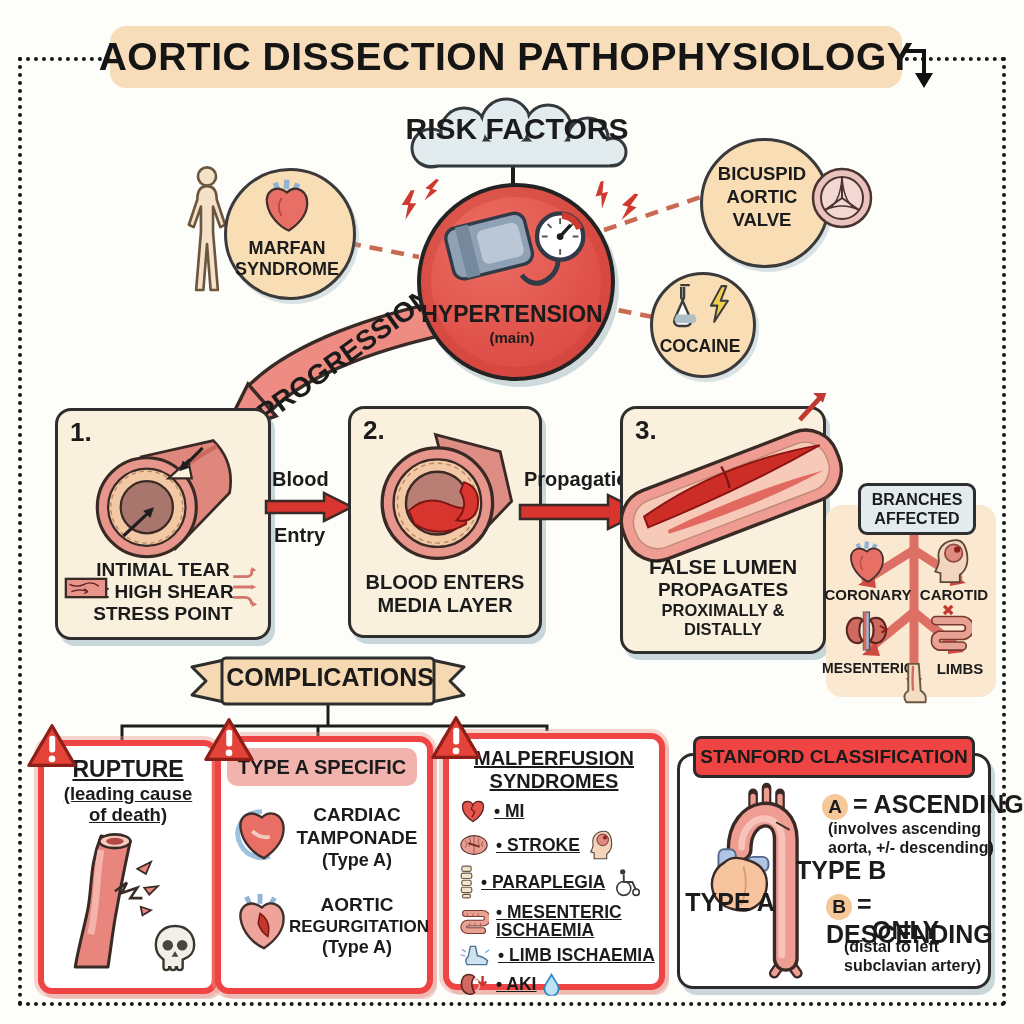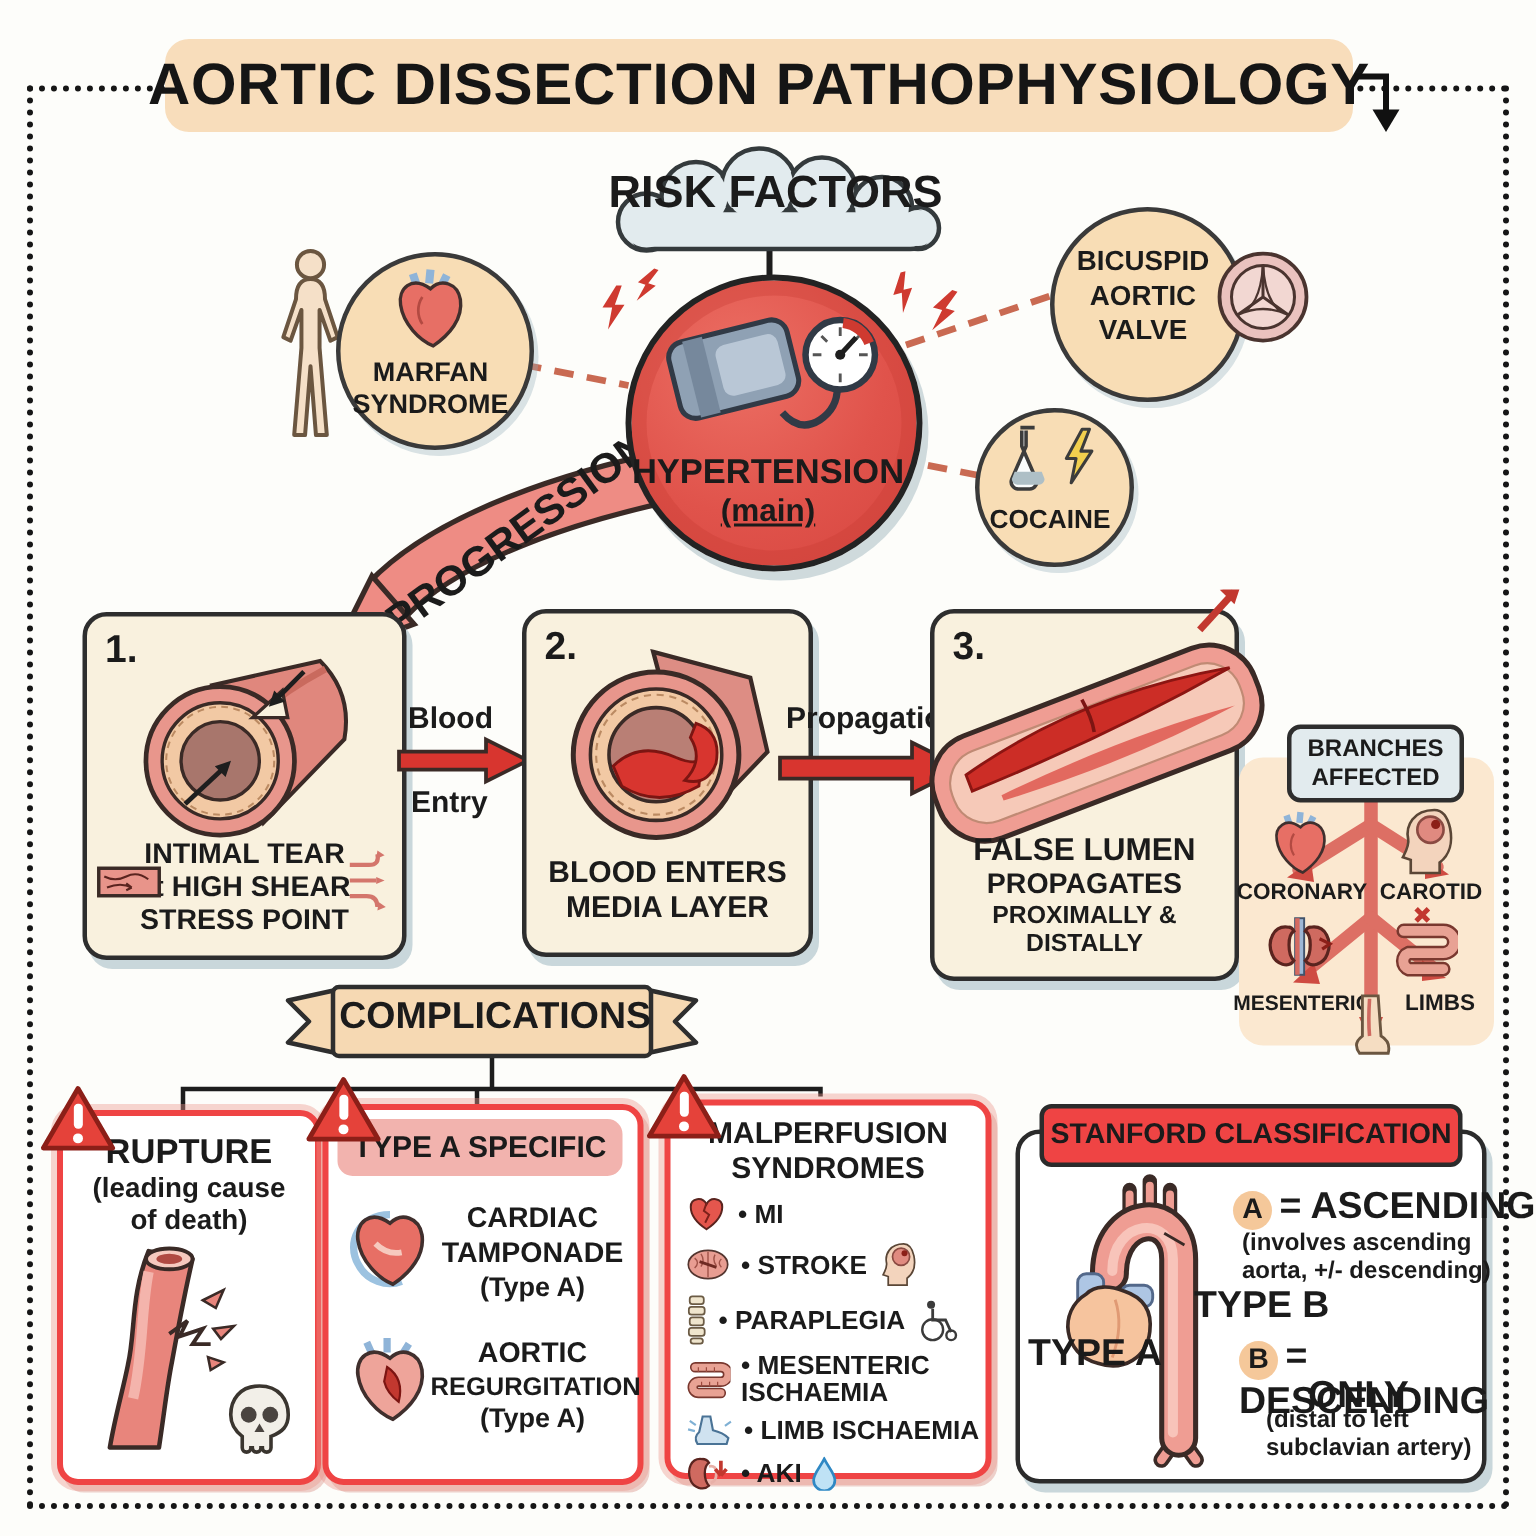--- a/index.html
+++ b/index.html
@@ -21,21 +21,21 @@
 
   
   .cloud-text{left:398px;top:112px;width:238px;font-size:30px;font-weight:bold;text-align:center;}
 
   
   .circle{border-radius:50%;}
   .hyp{left:417px;top:183px;width:190px;height:190px;border:4px solid #232323;
        background:radial-gradient(circle at 38% 30%,#ec6f64 0%,#e0534b 55%,#d6453f 100%);
        box-shadow:inset 0 0 0 10px rgba(200,60,52,.35),4px 6px 0 rgba(150,175,185,.45);}
   .hyp-l1{left:417px;top:301px;width:190px;font-size:23px;}
-  .hyp-l2{left:417px;top:329px;width:190px;font-size:21px;text-decoration:underline;}
+  .hyp-l2{left:417px;top:329px;width:190px;font-size:15px;}
   .peachcir{background:#f8ddb5;border:3px solid #3a3a3a;box-shadow:3px 4px 0 rgba(150,175,185,.35);}
   .marfan{left:224px;top:168px;width:126px;height:126px;}
   .marfan-t1{left:224px;top:238px;width:126px;font-size:18px;}
   .marfan-t2{left:224px;top:259px;width:126px;font-size:18px;}
   .bicus{left:700px;top:138px;width:124px;height:124px;}
   .bicus-t{left:700px;top:162px;width:124px;font-size:18.5px;line-height:1.25;}
   .cocaine{left:650px;top:272px;width:100px;height:100px;}
   .cocaine-t{left:650px;top:336px;width:100px;font-size:17.5px;}
 
   
@@ -50,22 +50,22 @@
 
   
   .branches-bg{left:826px;top:505px;width:170px;height:192px;background:#fbe8d0;border-radius:16px;}
   .branches-hdr{left:858px;top:483px;width:112px;height:46px;background:#e2ebee;border:3px solid #2e2e2e;
                 border-radius:9px;display:flex;flex-direction:column;align-items:center;justify-content:center;
                 font-size:16px;font-weight:bold;line-height:1.2;}
   .br-label{font-weight:bold;text-align:center;}
 
   
   .banner-text{left:222px;top:663px;width:212px;font-size:25px;font-weight:bold;text-align:right;}
-  .redbox{background:#fff;border:4px solid #ef4444;border-radius:14px;
-          box-shadow:0 0 0 4px rgba(235,150,140,.40),4px 5px 0 rgba(208,122,112,.35);}
+  .redbox{background:#fff;border:6px solid #ef4444;border-radius:14px;
+          box-shadow:0 0 0 4px rgba(235,150,140,.40),4px 5px 0 rgba(208,122,112,.35);text-decoration:underline;}
   .rupture{left:38px;top:740px;width:168px;height:242px;}
   .typea{left:215px;top:736px;width:206px;height:246px;}
   .typea-hdr{position:absolute;left:6px;top:6px;width:190px;height:38px;background:#f2b3ae;border-radius:10px;
              display:flex;align-items:center;justify-content:center;font-size:20px;font-weight:bold;}
   .malp{left:443px;top:733px;width:210px;height:245px;}
   .malp-title{margin-top:8px;text-align:center;font-size:20px;font-weight:bold;line-height:1.15;}
   .mrow{display:flex;align-items:center;gap:7px;padding-left:10px;margin-top:4px;font-size:17.5px;font-weight:bold;}
   .mrow .lbl::before{content:"• ";}
   .mlines{line-height:1.05;}
 

